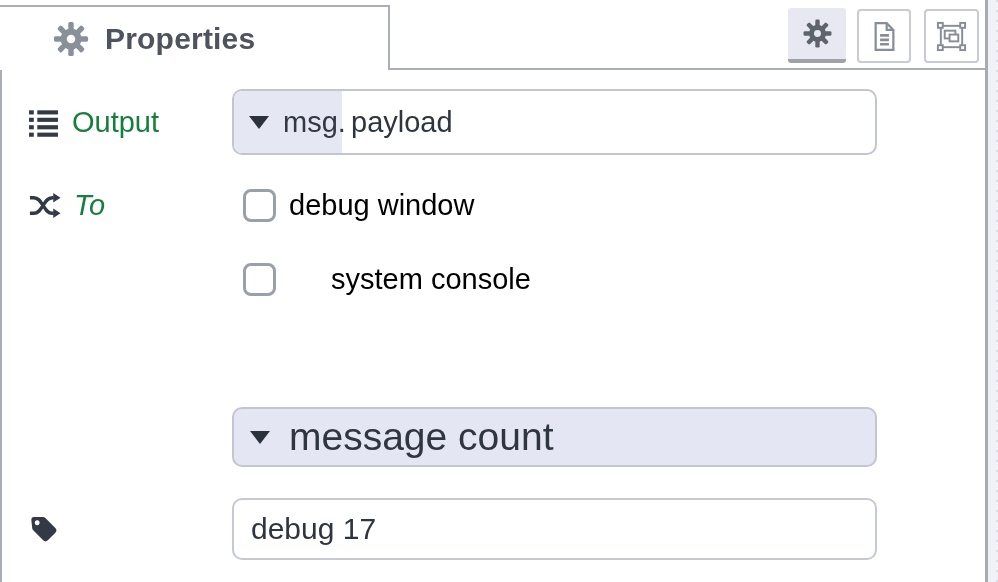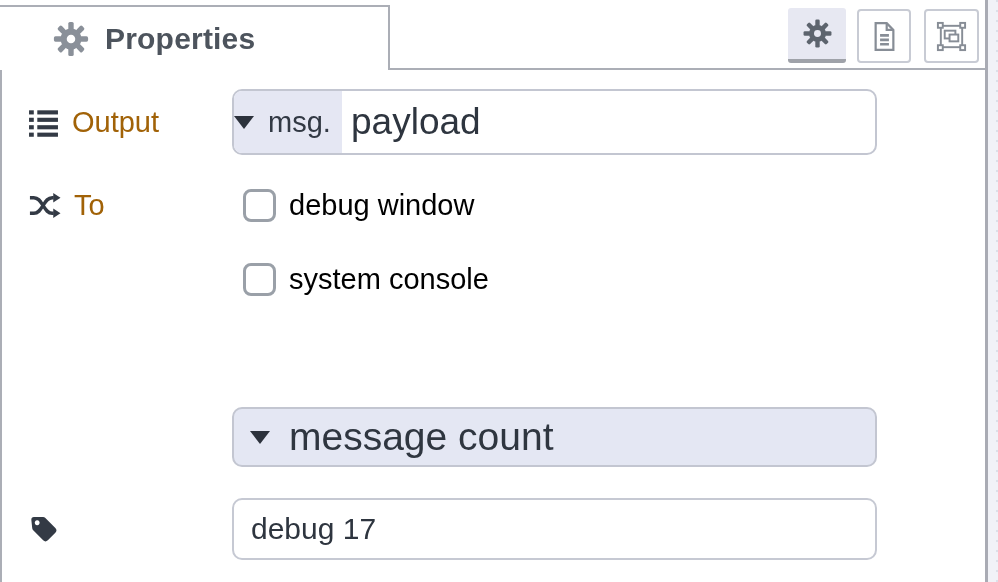--- a/index.html
+++ b/index.html
@@ -23,38 +23,38 @@
   .toolbar-btn { position:absolute; display:flex; align-items:center; justify-content:center; cursor:pointer; }
   .btn-gear { left:788px; top:8px; width:58px; height:55px; background:#e7e8f2;
               border-radius:3px; border-bottom:4px solid #9fa2a9; }
   .btn-doc  { left:857px; top:9px; width:54px; height:54px; background:#fff;
               border:2px solid #c8cbd4; border-radius:4px; }
   .btn-app  { left:924px; top:9px; width:55px; height:54px; background:#fff;
               border:2px solid #c8cbd4; border-radius:4px; }
 
   
   .row-label { position:absolute; left:28px; display:flex; align-items:center; gap:13px;
-               font-size:29px; color:#a16207; }
+               font-size:29px; color:#15803d; }
   .lbl-output { top:89px;  height:66px; }
-  .lbl-to     { top:189px; height:33px; }
+  .lbl-to     { top:189px; height:33px;font-style:italic; }
   .lbl-name   { top:498px; height:62px; }
 
   .typed-input { position:absolute; left:232px; top:89px; width:645px; height:66px;
                  border:2px solid #c3c6d1; border-radius:10px; background:#fff;
                  display:flex; overflow:hidden; }
   .ti-button { width:108px; background:#e5e7f3; display:flex; align-items:center;
-               gap:14px; cursor:pointer; flex:none; }
-  .ti-value  { display:flex; align-items:center; padding-left:9px; font-size:37px; color:#2e353f; flex:1; }
+               gap:14px; padding-left:15px; cursor:pointer; flex:none; }
+  .ti-value  { display:flex; align-items:center; padding-left:9px; font-size:29px; color:#2e353f; flex:1; }
   .ti-type-label { font-size:29px; color:#323944; }
 
   .caret { width:0; height:0; border-left:10px solid transparent; border-right:10px solid transparent;
            border-top:13px solid #2c323c; }
 
   .cb-row { position:absolute; left:243px; height:33px; display:flex; align-items:center; cursor:pointer; }
-  .cb-row-1 { top:189px; } .cb-row-2 { top:263px; } .cb-row-3 { top:337px; }
+  .cb-row-1 { top:189px; } .cb-row-2 { top:263px;gap:42px; } .cb-row-3 { top:337px; }
   .checkbox { width:33px; height:33px; border-radius:8px; flex:none;
               display:flex; align-items:center; justify-content:center; }
   .checkbox[data-checked="false"] { background:#fff; border:3px solid #9aa0a8; }
   .checkbox[data-checked="true"]  { background:#3478f6; border:none; }
   .checkbox .check { display:none; }
   .checkbox[data-checked="true"] .check { display:block; }
   .cb-label { margin-left:13px; font-size:29px; color:#000000; }
 
   .select-btn { position:absolute; left:232px; top:407px; width:645px; height:60px;
                 background:#e4e7f3; border:2px solid #c3c6d1; border-radius:10px;

